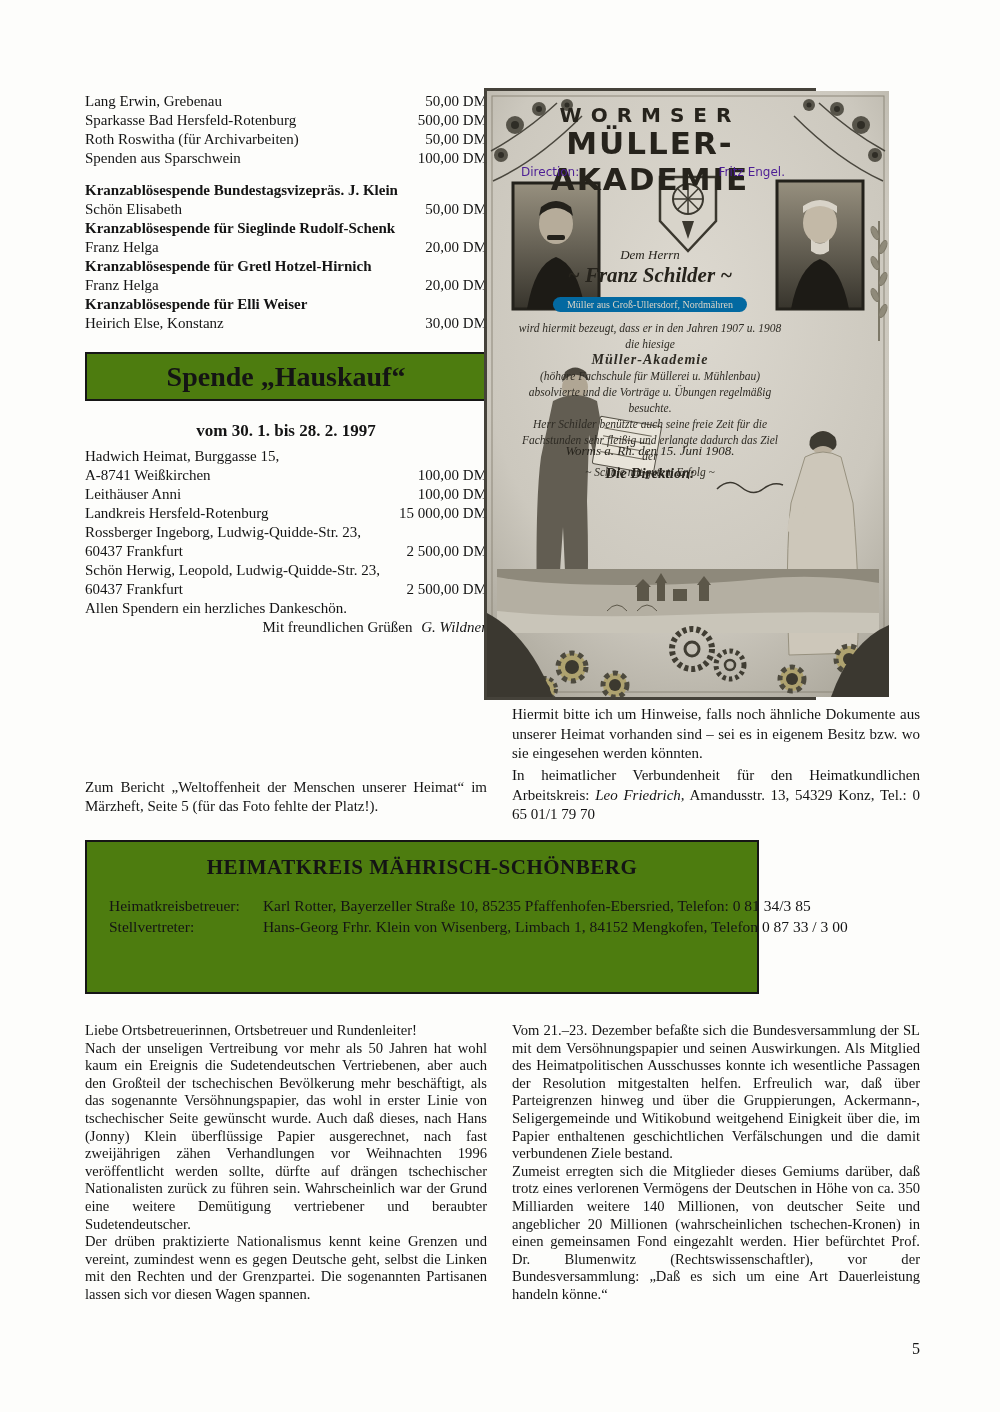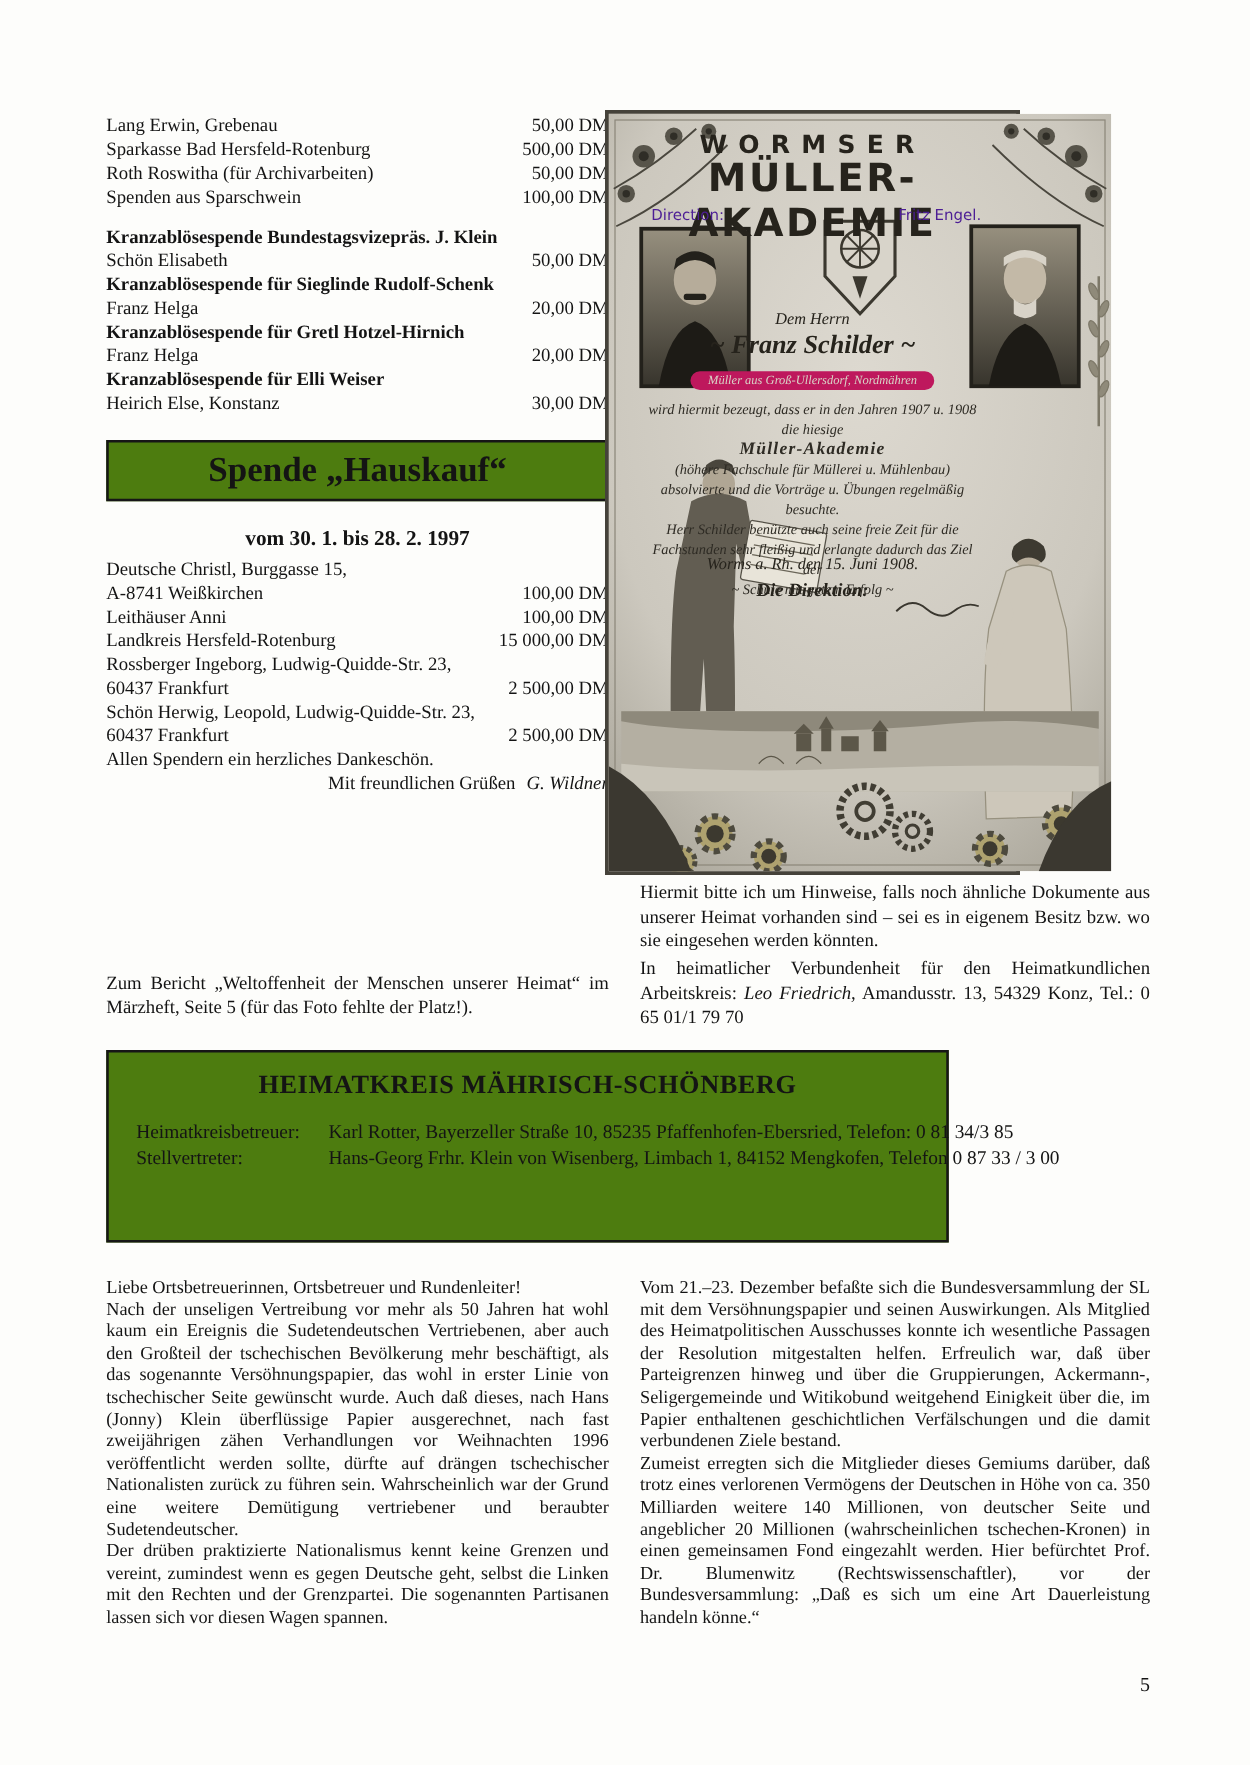--- a/index.html
+++ b/index.html
@@ -29,21 +29,21 @@
   .cert svg { position:absolute; left:0; top:0; z-index:0; }
   .cert > div { z-index:1; }
   .cl { position:absolute; left:0; right:0; text-align:center; color:#26231c; }
   .cert-title1 { top:12px; font-family:"DejaVu Sans", sans-serif; font-weight:bold; font-size:20px; letter-spacing:9px; }
   .cert-title2 { top:34px; font-family:"DejaVu Sans", sans-serif; font-weight:bold; font-size:31px; letter-spacing:2px; }
   .cert-dir { position:absolute; top:74px; left:34px; right:28px; display:flex; justify-content:space-between;
               font-family:"DejaVu Sans", sans-serif; font-size:12px; color:#4c1d95; }
   .cert-ded1 { top:156px; font-style:italic; font-size:13px; }
   .cert-ded2 { top:172px; font-style:italic; font-weight:bold; font-size:21px; }
   .cert-banner { position:absolute; top:206px; left:50%; transform:translateX(-50%);
-                 background:#be185d; color:#d9d4c7; font-style:italic; font-size:10px;
+                 background:#0369a1; color:#d9d4c7; font-size:10px;
                  padding:2px 14px; border-radius:8px; white-space:nowrap; }
   .cert-body { position:absolute; top:229px; left:26px; right:26px; text-align:center;
                font-style:italic; font-size:11.5px; line-height:16px; color:#2e2b24; }
   .cert-academy { font-size:14px; font-weight:bold; letter-spacing:1px; }
   .cert-date { top:352px; font-style:italic; font-size:13px; }
   .cert-direktion { top:374px; font-style:italic; font-weight:bold; font-size:15px; }
 </style>
 </head>
 <body>
 
@@ -92,21 +92,21 @@
   </section>
 
   <div class="abs colL boxed center" style="top:352px;height:49px">
     <div class="hk-title">Spende „Hauskauf“</div>
   </div>
 
   <div class="abs colL center b" style="top:421px;font-size:17px">vom 30. 1. bis 28. 2. 1997</div>
 
   <section class="abs colL txt" style="top:447px">
     <div class="drow">
-      <span>Deutsche Christl, Burggasse 15,</span>
+      <span>Hadwich Heimat, Burggasse 15,</span>
       <span></span>
     </div>
     <div class="drow">
       <span>A-8741 Weißkirchen</span>
       <span>100,00 DM</span>
     </div>
     <div class="drow">
       <span>Leithäuser Anni</span>
       <span>100,00 DM</span>
     </div>

